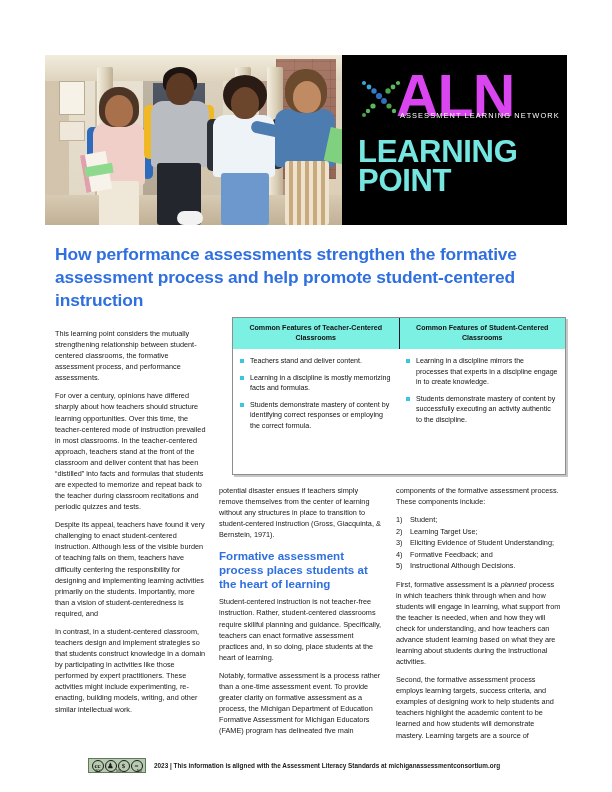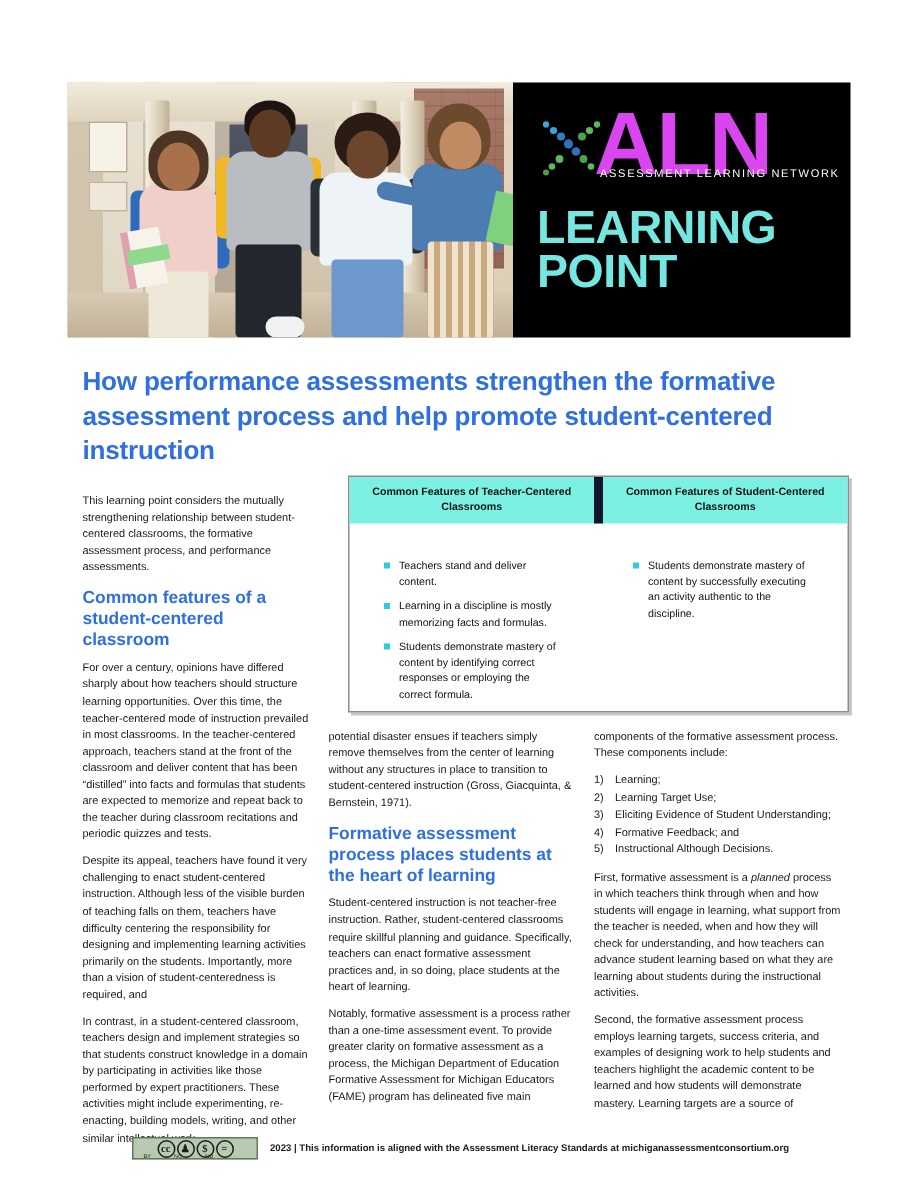--- a/index.html
+++ b/index.html
@@ -170,43 +170,43 @@
   .cmp {
     position: absolute; left: 232px; top: 317px; width: 334px; height: 158px;
     border: 1px solid #8d8d8d; background: #ffffff;
     box-shadow: 2px 2px 0 rgba(0,0,0,.22);
   }
   .cmp-head { display: flex; background: #7cf0e2; }
   .cmp-head > div {
     flex: 1; padding: 5px 6px 6px; text-align: center;
     font-size: 7.1px; font-weight: bold; line-height: 1.42; color: #101010;
   }
-  .cmp-head > div:first-child { border-right: 6px solid #0f172a; }
+  .cmp-head > div:first-child { border-right: 1px solid #0f172a; }
   .cmp-body { display: flex; }
   .cmp-body > ul {
-    flex: 1; margin: 16px; padding: 7px 7px 6px 6px; list-style: none;
+    flex: 1; margin: 0; padding: 7px 7px 6px 6px; list-style: none;
   }
   .cmp-body > ul li {
     position: relative; padding-left: 11px; margin-bottom: 6px;
     font-size: 7.1px; line-height: 1.48; color: #111;
   }
   .cmp-body > ul li::before {
     content: ""; position: absolute; left: 1px; top: 3px;
     width: 4px; height: 4px; background: #39c7e0;
   }
 
   
   .footer {
     position: absolute; left: 88px; top: 758px; width: 470px;
     display: flex; align-items: center;
   }
   .cc {
     display: flex; align-items: center;
     background: #b8cbb0; border: 1px solid #5f7a58;
-    padding: 1px 15px; height: 15px;
+    padding: 1px 2px; height: 15px;
   }
   .cc span {
     display: inline-flex; align-items: center; justify-content: center;
     width: 12px; height: 12px; border-radius: 50%;
     border: 1.1px solid #1c1c1c; color: #1c1c1c;
     font-size: 7px; font-weight: bold; margin: 0 0.5px;
     font-family: "Liberation Serif", serif;
   }
   .cc-labels {
     position: absolute; left: 0; top: 11px; width: 62px;
@@ -294,54 +294,54 @@
       <div class="logo-sub">ASSESSMENT LEARNING NETWORK</div>
     </div>
     <div class="lp-title"><span id="lp-line1">LEARNING</span><br><span id="lp-line2">POINT</span></div>
   </div>
 </div>
 
 <div class="headline">How performance assessments strengthen the formative assessment process and help promote student-centered instruction</div>
 
 <div class="col" id="col-left">
   <p>This learning point considers the mutually strengthening relationship between student-centered classrooms, the formative assessment process, and performance assessments.</p>
-  <h3>Common features of a student-centered classroom</h3>
   <p>For over a century, opinions have differed sharply about how teachers should structure learning opportunities. Over this time, the teacher-centered mode of instruction prevailed in most classrooms. In the teacher-centered approach, teachers stand at the front of the classroom and deliver content that has been “distilled” into facts and formulas that students are expected to memorize and repeat back to the teacher during classroom recitations and periodic quizzes and tests.</p>
   <p>Despite its appeal, teachers have found it very challenging to enact student-centered instruction. Although less of the visible burden of teaching falls on them, teachers have difficulty centering the responsibility for designing and implementing learning activities primarily on the students. Importantly, more than a vision of student-centeredness is required, and</p>
   <p>In contrast, in a student-centered classroom, teachers design and implement strategies so that students construct knowledge in a domain by participating in activities like those performed by expert practitioners. These activities might include experimenting, re-enacting, building models, writing, and other similar intellectual work.</p>
 </div>
 
 <div class="cmp">
   <div class="cmp-head">
     <div>Common Features of Teacher-Centered Classrooms</div>
     <div>Common Features of Student-Centered Classrooms</div>
   </div>
   <div class="cmp-body">
     <ul>
       <li>Teachers stand and deliver content.</li>
       <li>Learning in a discipline is mostly memorizing facts and formulas.</li>
       <li>Students demonstrate mastery of content by identifying correct responses or employing the correct formula.</li>
     </ul>
     <ul>
+      <li>Learning in a discipline mirrors the processes that experts in a discipline engage in to create knowledge.</li>
       <li>Students demonstrate mastery of content by successfully executing an activity authentic to the discipline.</li>
     </ul>
   </div>
 </div>
 
 <div class="col" id="col-mid">
   <p>potential disaster ensues if teachers simply remove themselves from the center of learning without any structures in place to transition to student-centered instruction (Gross, Giacquinta, &amp; Bernstein, 1971).</p>
   <h3>Formative assessment process places students at the heart of learning</h3>
   <p>Student-centered instruction is not teacher-free instruction. Rather, student-centered classrooms require skillful planning and guidance. Specifically, teachers can enact formative assessment practices and, in so doing, place students at the heart of learning.</p>
   <p>Notably, formative assessment is a process rather than a one-time assessment event. To provide greater clarity on formative assessment as a process, the Michigan Department of Education Formative Assessment for Michigan Educators (FAME) program has delineated five main</p>
 </div>
 
 <div class="col" id="col-right">
   <p>components of the formative assessment process. These components include:</p>
   <ul class="numlist">
-    <li><span class="n">1)</span><span>Learning;</span></li>
+    <li><span class="n">1)</span><span>Student;</span></li>
     <li><span class="n">2)</span><span>Learning Target Use;</span></li>
     <li><span class="n">3)</span><span>Eliciting Evidence of Student Understanding;</span></li>
     <li><span class="n">4)</span><span>Formative Feedback; and</span></li>
     <li><span class="n">5)</span><span>Instructional Although Decisions.</span></li>
   </ul>
   <p>First, formative assessment is a <i>planned</i> process in which teachers think through when and how students will engage in learning, what support from the teacher is needed, when and how they will check for understanding, and how teachers can advance student learning based on what they are learning about students during the instructional activities.</p>
   <p>Second, the formative assessment process employs learning targets, success criteria, and examples of designing work to help students and teachers highlight the academic content to be learned and how students will demonstrate mastery. Learning targets are a source of</p>
 </div>
 
 <div class="footer">

